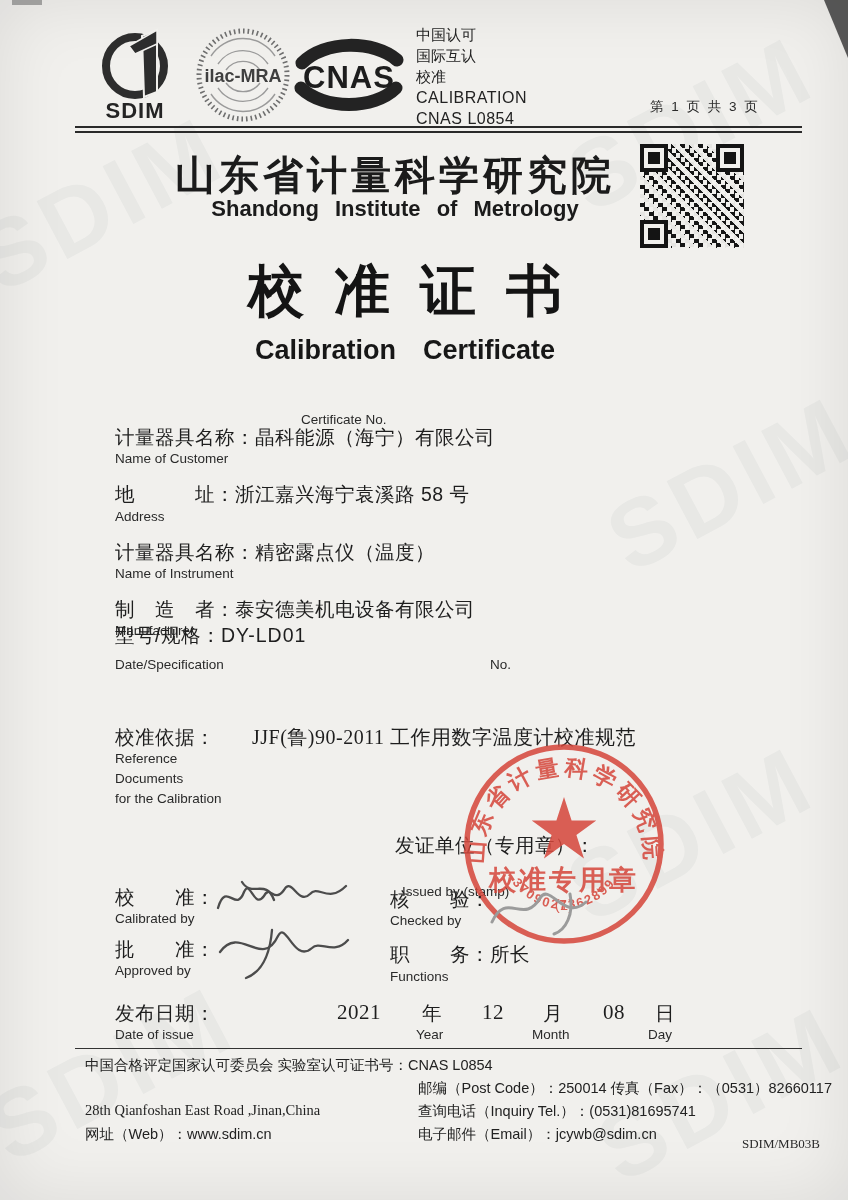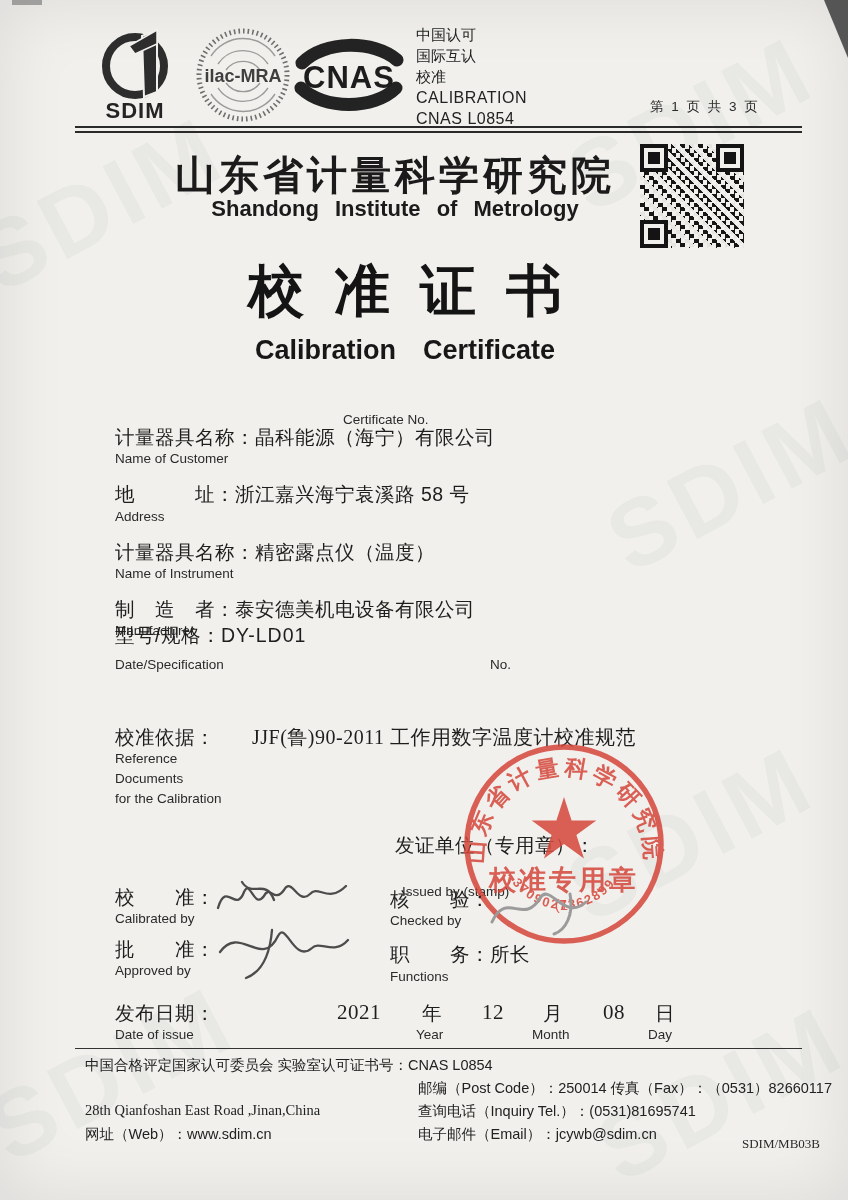--- a/index.html
+++ b/index.html
@@ -94,21 +94,21 @@
   </div>
 
   <div class="abs b" style="left:85px;top:148px;width:620px;text-align:center;font-size:40px;letter-spacing:4px;color:#1b1b1b;">山东省计量科学研究院</div>
   <div class="abs b" style="left:85px;top:196px;width:620px;text-align:center;font-size:22px;word-spacing:10px;color:#1b1b1b;">Shandong  Institute  of  Metrology</div>
 
   <div class="abs" style="left:85px;top:254px;width:640px;text-align:center;">
     <span class="b" style="font-size:56px;letter-spacing:30px;margin-right:-30px;color:#141414;">校准证书</span>
   </div>
   <div class="abs b" style="left:85px;top:332px;width:640px;text-align:center;font-size:27px;word-spacing:14px;color:#171717;">Calibration　Certificate</div>
 
-  <div class="abs en" style="left:301px;top:412px;margin-left:42px;">Certificate No.</div>
+  <div class="abs en" style="left:301px;top:412px;">Certificate No.</div>
 
   <div class="abs" style="left:115px;top:424px;">
     <span class="cn">计量器具名称：</span><span class="cn">晶科能源（海宁）有限公司</span>
   </div>
   <div class="abs en" style="left:115px;top:451px;">Name of Customer</div>
 
   <div class="abs" style="left:115px;top:481px;">
     <span class="cn">地　　　址：</span><span class="cn">浙江嘉兴海宁袁溪路 58 号</span>
   </div>
   <div class="abs en" style="left:115px;top:509px;">Address</div>

